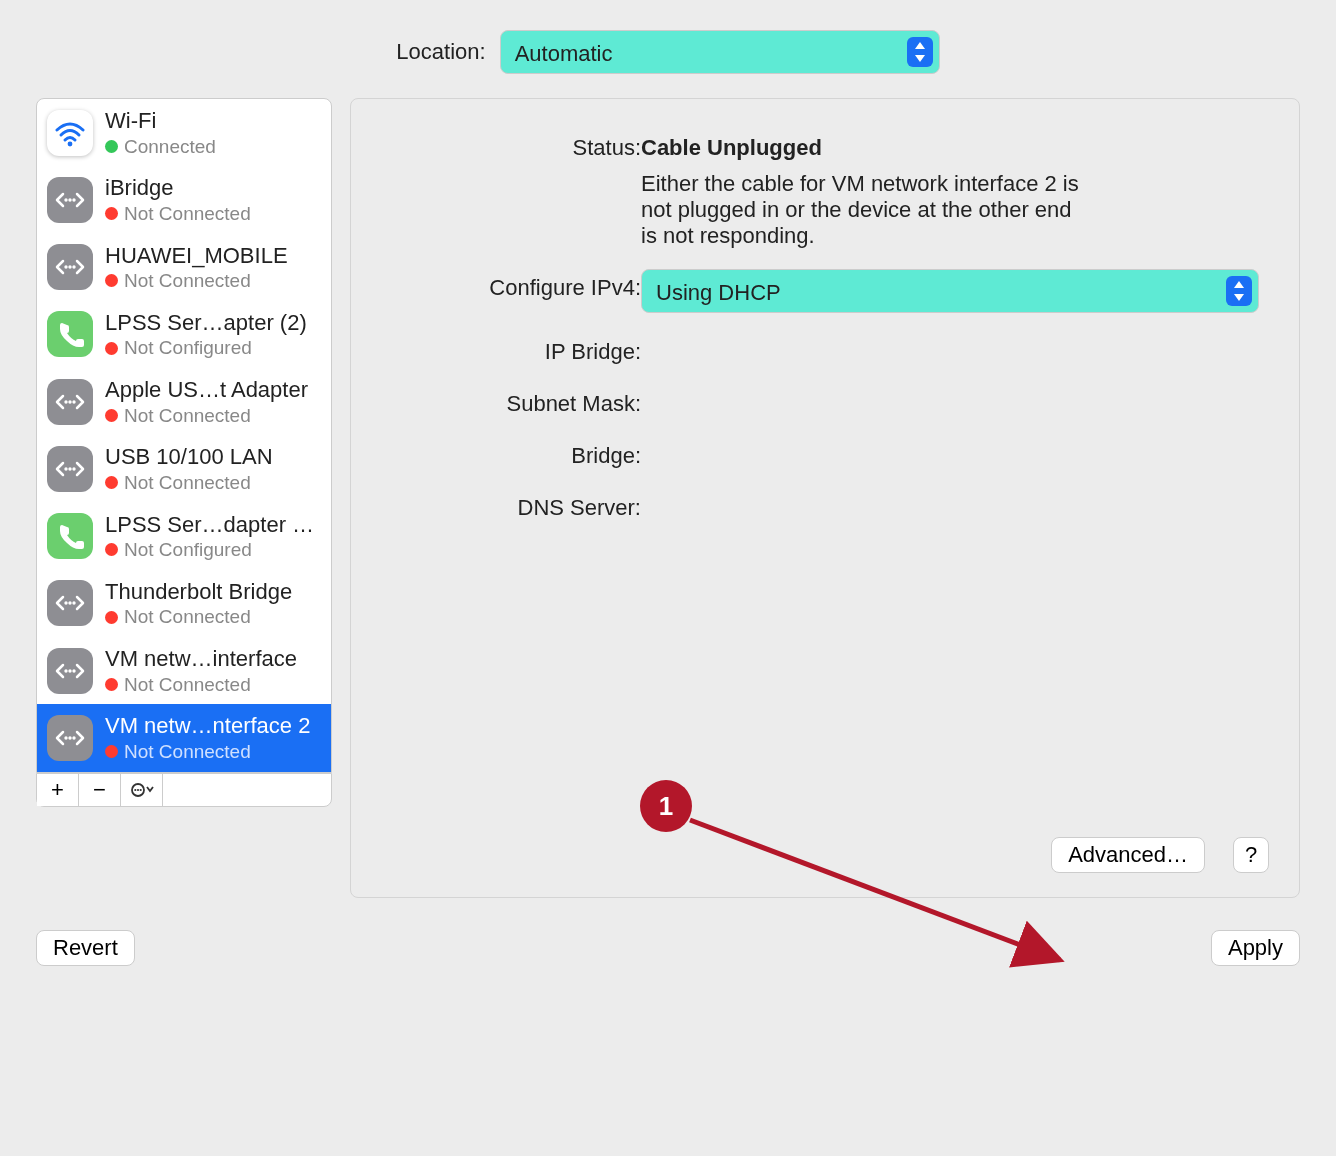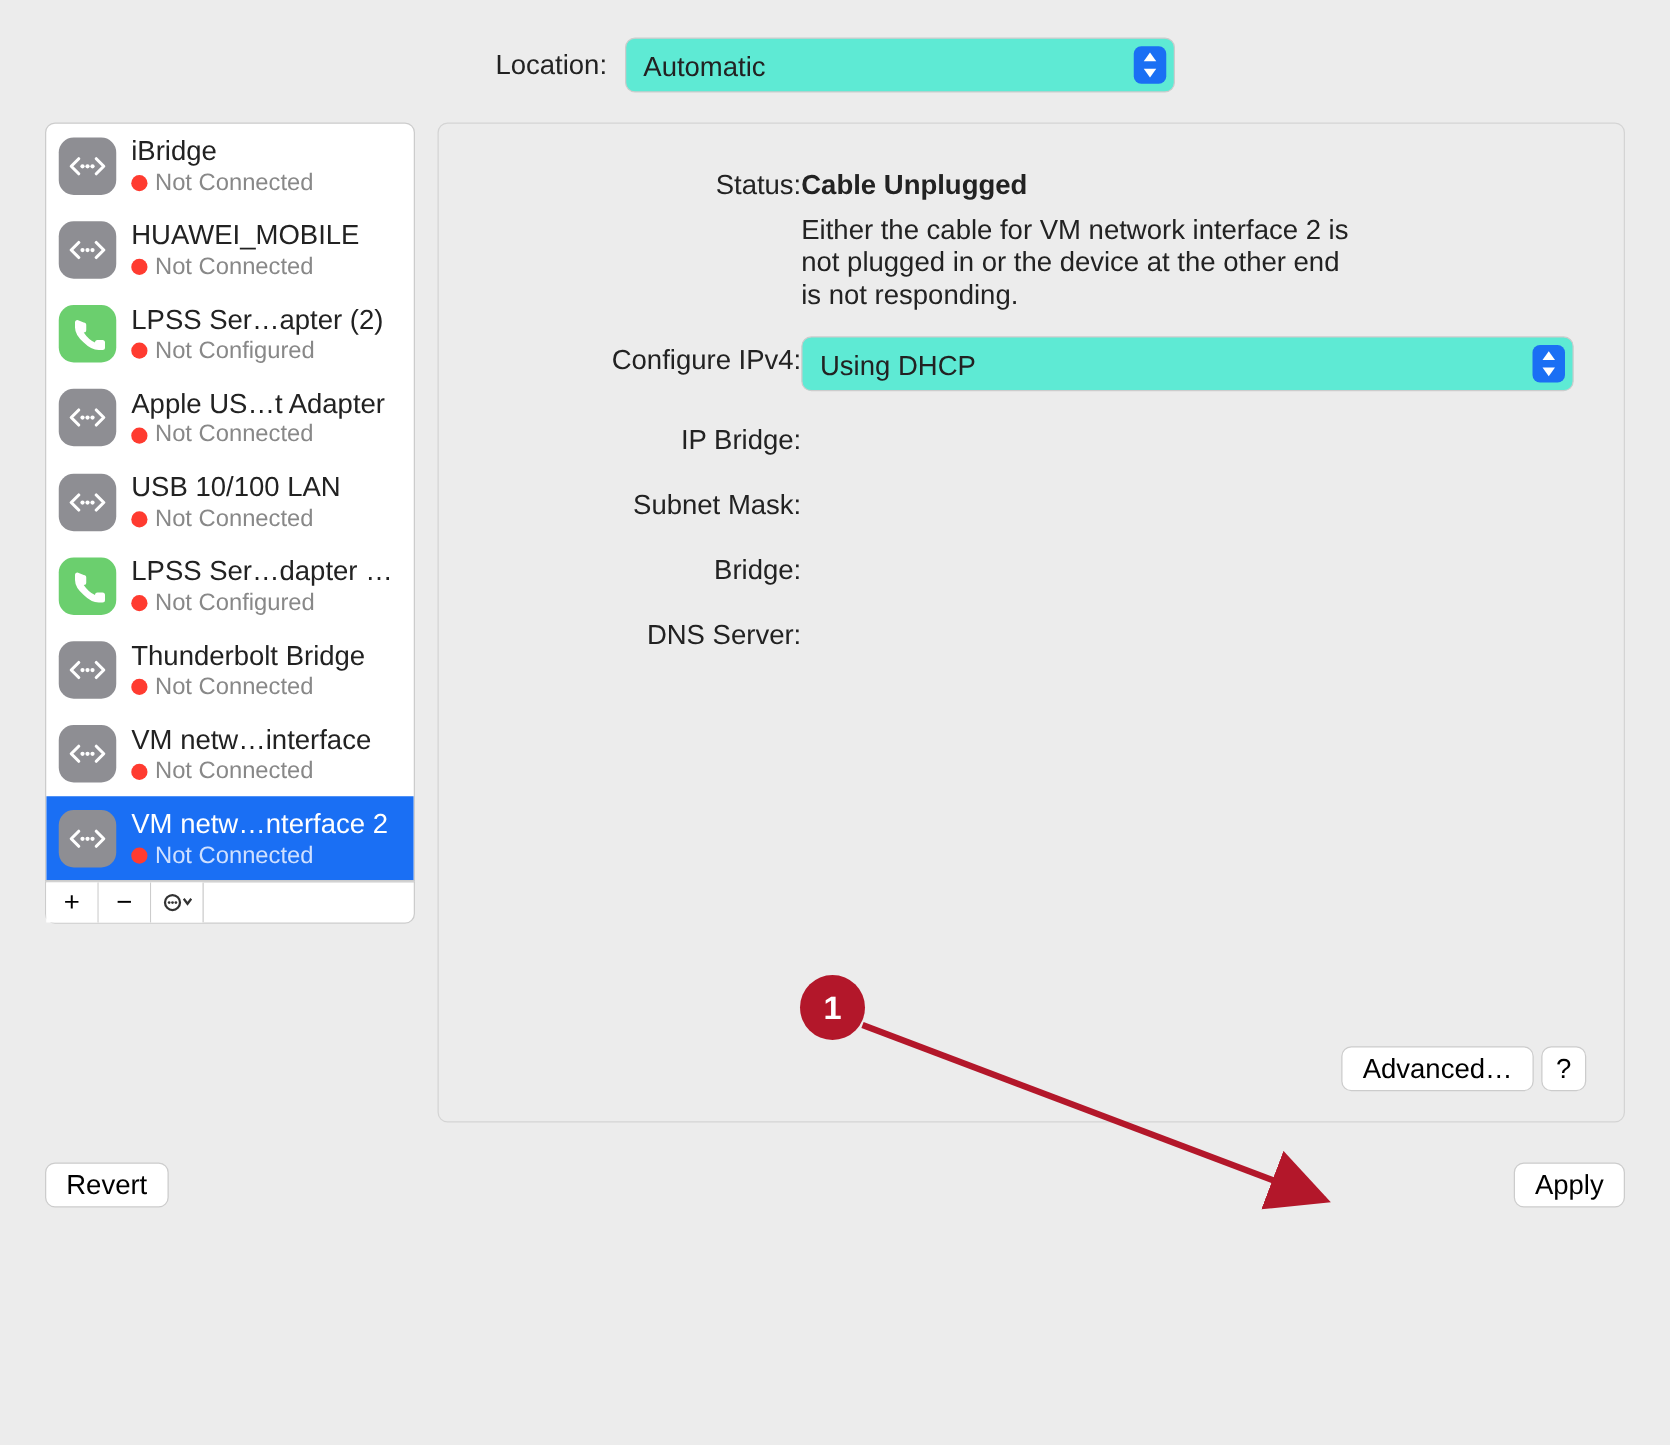--- a/index.html
+++ b/index.html
@@ -109,21 +109,21 @@
     padding: 30px 40px 30px 40px;
     position:relative;
     height: 800px;
   }
   .form-row { display:flex; margin-bottom:20px; align-items:flex-start;}
   .form-row .lbl { width:250px; text-align:right; padding-top:6px; color:#222;}
   .form-row .val { flex:1; padding-top:6px;}
   .status-val { font-weight:700; }
   .status-msg { margin-top:10px; font-weight:400; color:#222; max-width:440px;}
   .detail .select { min-width: 440px;}
-  .advanced-row { position:absolute; right:30px; bottom:24px; display:flex; gap:6px;padding-left:15px;}
+  .advanced-row { position:absolute; right:30px; bottom:24px; display:flex; gap:28px;padding-left:15px;}
   .btn {
     background:#fff; border:1px solid #ccc; border-radius:8px;
     padding:4px 16px; font-size:22px; cursor:default;
   }
   .help { width:36px; text-align:center; padding:4px 0;}
   .bottom-row { display:flex; justify-content:space-between; gap:18px; margin-top:32px; padding-right:0px;}
   
   
   .anno-circle {
     position:absolute; width:52px; height:52px; border-radius:50%; background:#b3172a;
@@ -139,20 +139,34 @@
   <label>Location:</label>
   <div class="select">
     <span>Automatic</span>
     <span class="stepper"></span>
   </div>
 </div>
 
 <div class="content">
   <div class="sidebar-wrap">
     <div class="sidebar" id="sidebar">
+        <div class="sidebar-item">
+          <div class="svc-icon wifi">
+            <svg width="34" height="34" viewBox="0 0 34 34">
+              <path d="M4 14 Q17 2 30 14" fill="none" stroke="#1a6ff4" stroke-width="3" stroke-linecap="round"></path>
+              <path d="M8 19 Q17 10 26 19" fill="none" stroke="#1a6ff4" stroke-width="3" stroke-linecap="round"></path>
+              <path d="M12 24 Q17 19 22 24" fill="none" stroke="#1a6ff4" stroke-width="3" stroke-linecap="round"></path>
+              <circle cx="17" cy="28" r="2.4" fill="#1a6ff4"></circle>
+            </svg>
+          </div>
+          <div class="svc-labels">
+            <span class="svc-name">Wi-Fi</span>
+            <span class="svc-status"><span class="dot green"></span>Connected</span>
+          </div>
+        </div>
         <div class="sidebar-item">
           <div class="svc-icon eth">
             <svg width="34" height="24" viewBox="0 0 34 24">
               <path d="M4 12 L10 6 M4 12 L10 18" stroke="#fff" stroke-width="2.5" fill="none" stroke-linecap="round"></path>
               <circle cx="13" cy="12" r="1.7" fill="#fff"></circle>
               <circle cx="17" cy="12" r="1.7" fill="#fff"></circle>
               <circle cx="21" cy="12" r="1.7" fill="#fff"></circle>
               <path d="M30 12 L24 6 M30 12 L24 18" stroke="#fff" stroke-width="2.5" fill="none" stroke-linecap="round"></path>
             </svg>
           </div>

